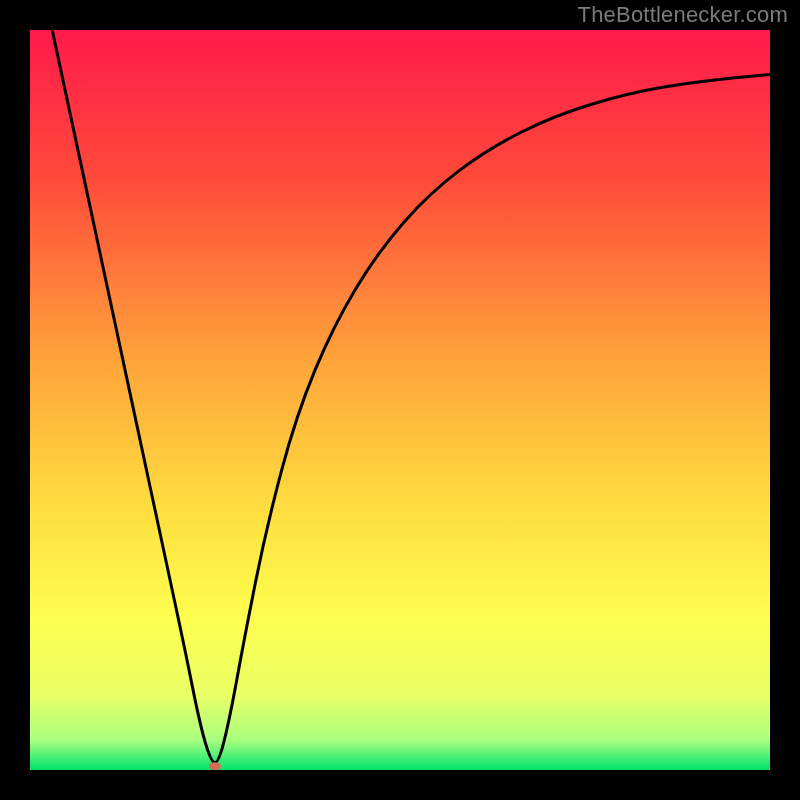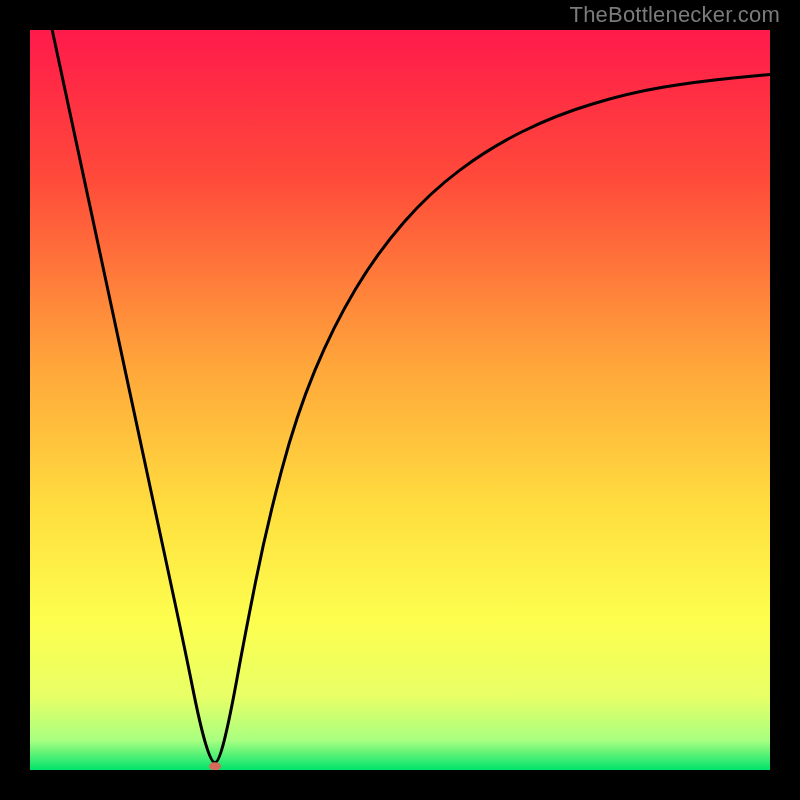--- a/index.html
+++ b/index.html
@@ -13,21 +13,21 @@
   }
   .frame {
     position: relative;
     width: 800px;
     height: 800px;
     background: #000;
   }
   .watermark {
     position: absolute;
     top: 2px;
-    right: 20px;
+    right: 12px;
     color: #7b7b7b;
     font-size: 22px;
     font-weight: 500;
     letter-spacing: 0.2px;
     z-index: 10;
   }
   .plot-wrap {
     position: absolute;
     left: 30px;
     top: 30px;

